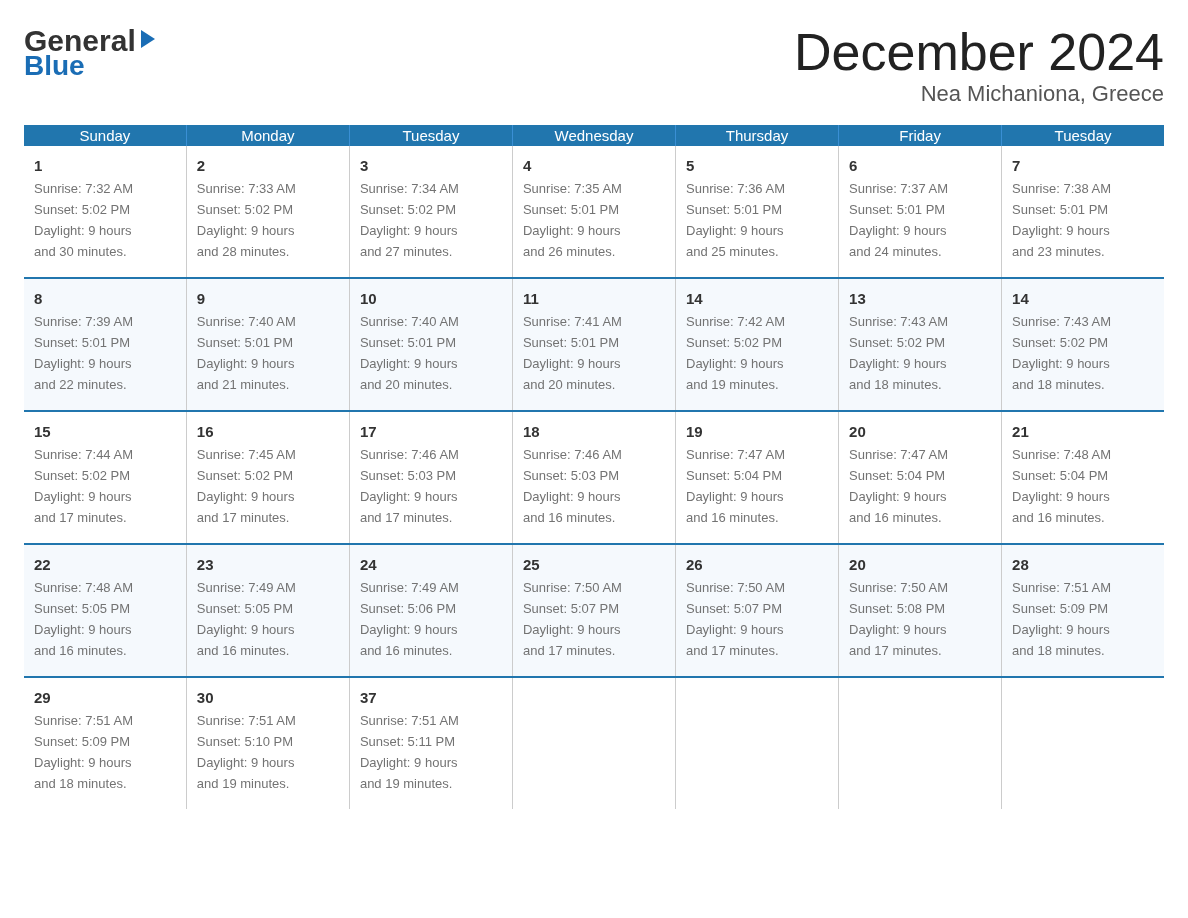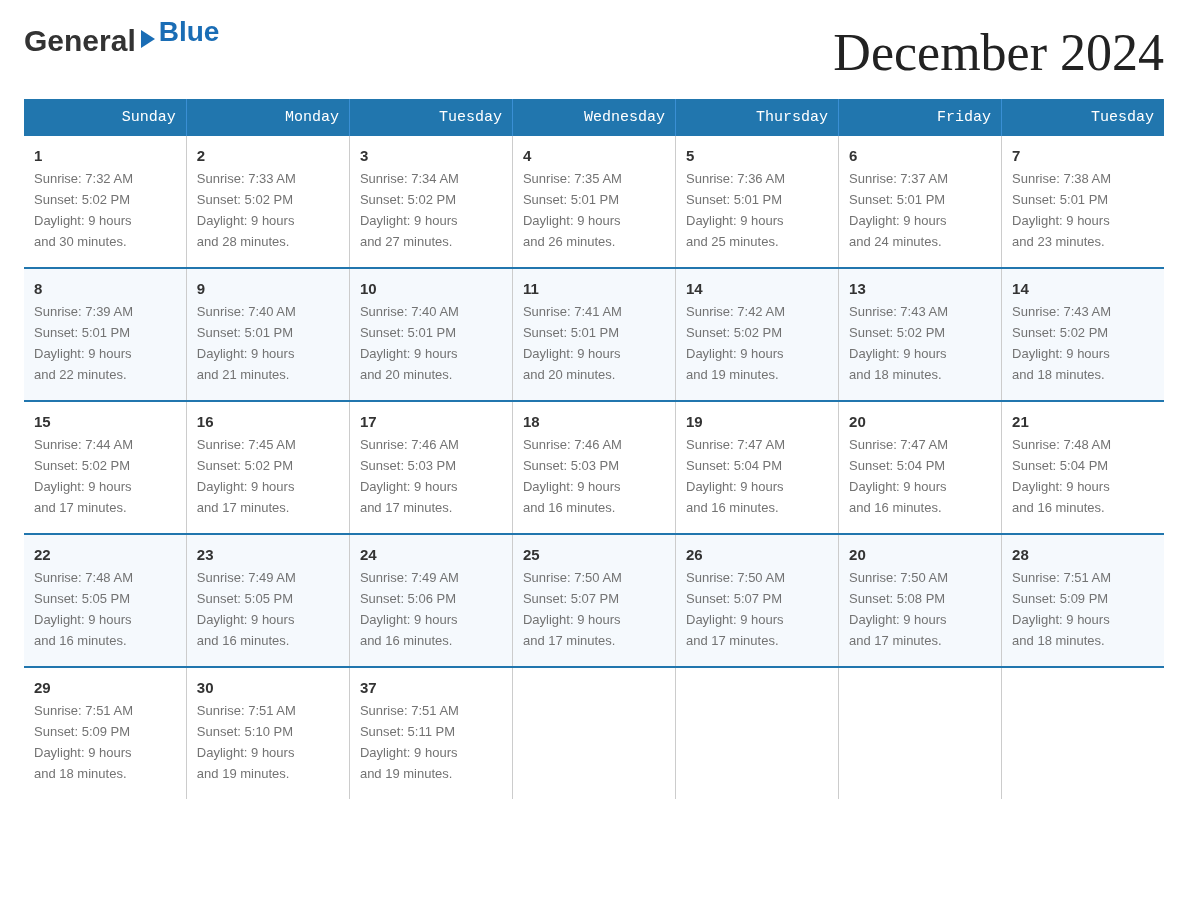--- a/index.html
+++ b/index.html
@@ -11,26 +11,25 @@
       min-height: 918px;
     }
     .header-area {
       display: flex;
       justify-content: space-between;
       align-items: flex-start;
       margin-bottom: 18px;
     }
     .logo {
       display: flex;
-      flex-direction: row;
+      flex-direction: column;
       align-items: flex-start;
     }
     .title-area {
       text-align: right;
-      font-family: Liberation Serif, serif;
     }
     .cal-title {
       font-size: 52px;
       font-weight: 300;
       color: #222;
       line-height: 1.1;
     }
     .cal-subtitle {
       font-size: 22px;
       color: #555;
@@ -39,26 +38,25 @@
     table {
       width: 100%;
       border-collapse: collapse;
       font-size: 13.5px;
     }
     thead tr {
       background: #2176ae;
       color: #fff;
     }
     thead th {
-      padding: 10px 10px;
-      text-align: right;
+      padding: 2px 10px;
+      text-align: center;
       font-weight: normal;
       font-size: 15px;
       border-right: 1px solid #3a8fd4;
-      font-family: Liberation Mono, monospace;
     }
     thead th:last-child { border-right: none; }
     tbody tr {
       border-bottom: 2px solid #2176ae;
       vertical-align: top;
     }
     tbody tr:last-child { border-bottom: none; margin-top: 48px; }
     tbody td {
       padding: 8px 10px 14px 10px;
       border-right: 1px solid #ccc;
@@ -88,20 +86,21 @@
     <div style="display:flex;align-items:center;">
       <span style="font-size:30px;font-weight:bold;color:#333;">General</span>
       <svg width="22" height="22" viewBox="0 0 22 22" style="margin-left:1px;margin-top:-4px;">
         <polygon points="4,2 18,11 4,20" fill="#1a6db5"></polygon>
       </svg>
     </div>
     <div style="font-size:28px;font-weight:bold;color:#1a6db5;margin-top:-8px;margin-left:0;">Blue</div>
   </div>
   <div class="title-area">
     <div class="cal-title">December 2024</div>
+    <div class="cal-subtitle">Nea Michaniona, Greece</div>
   </div>
 </div>
 
 <table>
   <thead>
     <tr>
       <th>Sunday</th>
       <th>Monday</th>
       <th>Tuesday</th>
       <th>Wednesday</th>

